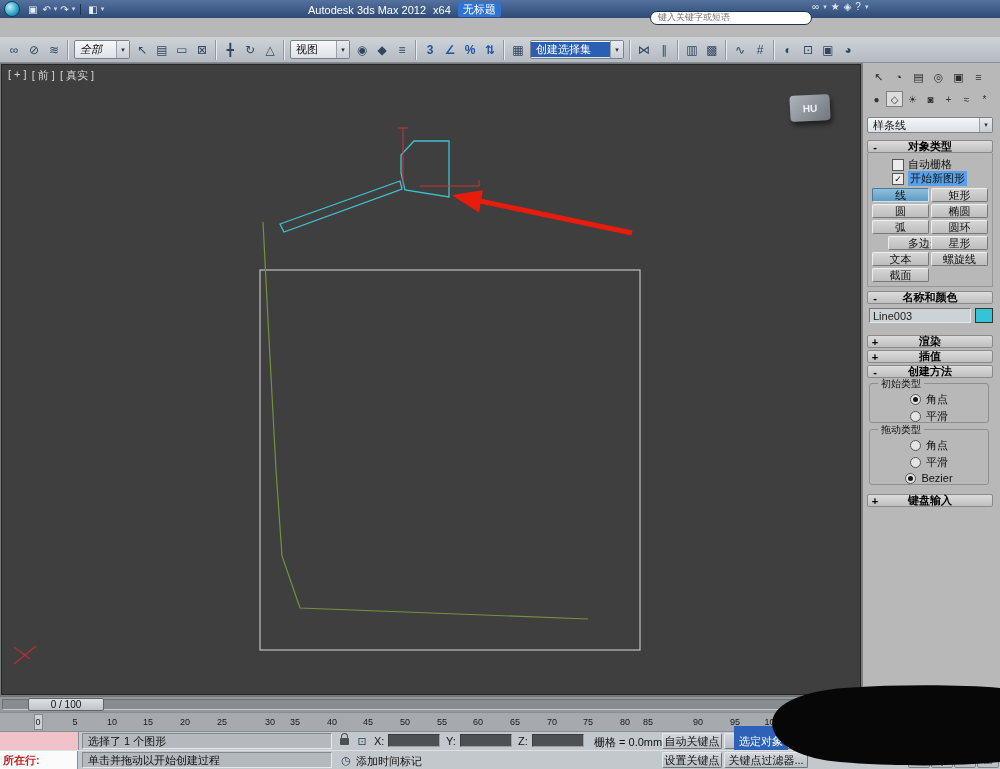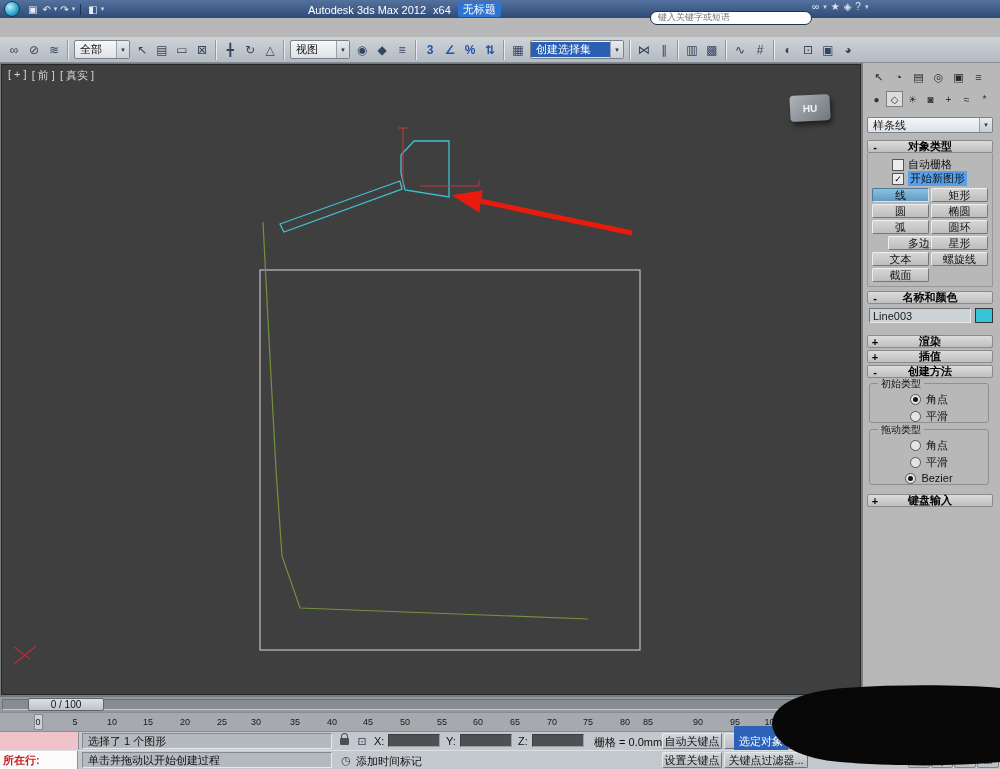--- a/index.html
+++ b/index.html
@@ -151,21 +151,21 @@
       <span class="caret">▾</span>
     </div>
   </div>
 
 
   <div class="toolbar">
     <span class="tbtn">∞</span>
     <span class="tbtn">⊘</span>
     <span class="tbtn">≋</span>
     <span class="tsep"></span>
-    <div class="dd" style="width:54px;">
+    <div class="dd" style="width:54px;font-style:italic;">
       <span class="ddt" style="flex:1;">全部</span>
       <span class="dda">▾</span>
     </div>
     <span class="tbtn">↖</span>
     <span class="tbtn">▤</span>
     <span class="tbtn">▭</span>
     <span class="tbtn">⊠</span>
     <span class="tsep"></span>
     <span class="tbtn">╋</span>
     <span class="tbtn">↻</span>
@@ -346,21 +346,21 @@
   </div>
 
   <div class="ruler">
     <div class="frame-marker"></div>
     <span class="tick" style="left:38px;">0</span>
     <span class="tick" style="left:75px;">5</span>
     <span class="tick" style="left:112px;">10</span>
     <span class="tick" style="left:148px;">15</span>
     <span class="tick" style="left:185px;">20</span>
     <span class="tick" style="left:222px;">25</span>
-    <span class="tick" style="left:256px;">30</span>
+    <span class="tick" style="left:270px;">30</span>
     <span class="tick" style="left:295px;">35</span>
     <span class="tick" style="left:332px;">40</span>
     <span class="tick" style="left:368px;">45</span>
     <span class="tick" style="left:405px;">50</span>
     <span class="tick" style="left:442px;">55</span>
     <span class="tick" style="left:478px;">60</span>
     <span class="tick" style="left:515px;">65</span>
     <span class="tick" style="left:552px;">70</span>
     <span class="tick" style="left:588px;">75</span>
     <span class="tick" style="left:625px;">80</span>

